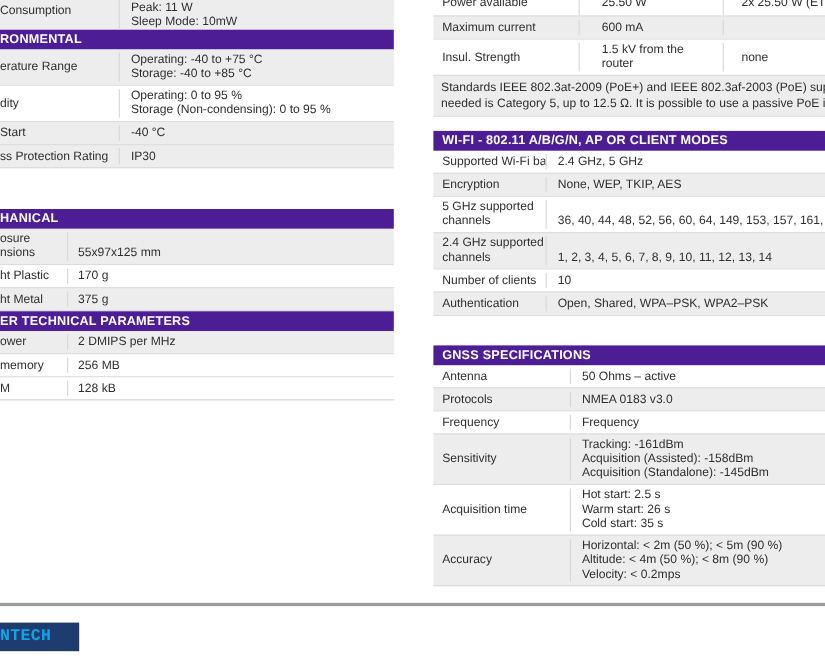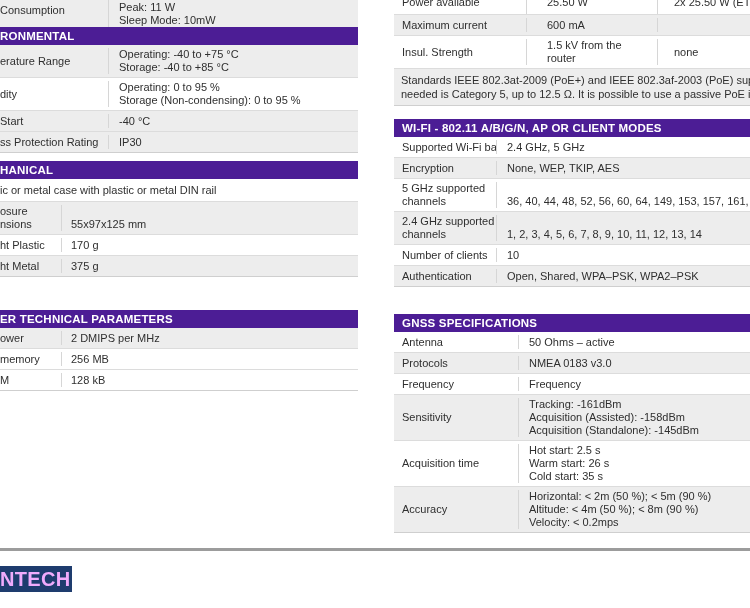--- a/index.html
+++ b/index.html
@@ -4,22 +4,22 @@
 <style>
   html,body{margin:0;padding:0;background:#fff;}
   .page{position:relative;width:750px;height:608px;background:#ffffff;overflow:hidden;
         font-family:"Liberation Sans",sans-serif;font-size:11px;color:#2f2f2f;}
   .col{position:absolute;top:0;}
   #left-col{left:0;width:358px;}
   #right-col{left:394px;width:400px;}
 
   .tbl{border-bottom:1px solid #cfcfcf;}
   #tbl-power{border-bottom:0;}
-  #tbl-mech{margin-top:8px;}
-  #tbl-other{margin-top:33px;}
+  #tbl-mech{margin-top:37px;}
+  #tbl-other{}
   #tbl-wifi{margin-top:13px;}
   #tbl-gnss{margin-top:27px;}
 
   .hdr{background:#4c1d95;color:#ffffff;font-weight:bold;font-size:11.5px;
        padding:3px 8px 3px 8px;letter-spacing:.2px;line-height:12px;white-space:nowrap;overflow:hidden;}
   #left-col .hdr{padding-left:0;}
 
   .row{display:flex;align-items:center;padding:3px 0;min-height:14px;}
   .row.gray{background:#ededed;}
   .row + .row{border-top:1px solid #dcdcdc;}
@@ -49,21 +49,21 @@
   #tbl-poe .row:first-child{height:8px;padding:0;overflow:hidden;align-items:flex-start;}
   #tbl-poe .row:first-child .ln{margin-top:-9px;}
 
   
   .noterow{display:block;padding:4px 0 4px 7px;overflow:hidden;}
   #tbl-mech .noterow{padding-left:0;}
   .noterow .ln{line-height:14px;}
 
   .footer-rule{position:absolute;left:0;top:548px;width:750px;height:3px;background:#9c9c9c;}
   .logo{position:absolute;left:0;top:566px;width:72px;height:26px;display:flex;align-items:center;overflow:hidden;}
-  .logo span{color:#f0abfc;font-weight:bold;font-size:20px;letter-spacing:.3px;line-height:26px;}
+  .logo span{color:#0ea5e9;font-weight:bold;font-size:15px;letter-spacing:.3px;line-height:26px;font-family:Liberation Mono, monospace;}
 </style>
 </head>
 <body>
 
 <div class="page">
   <div class="col" id="left-col">
       <div class="tbl" id="tbl-power">
         <div class="row gray">
           <div class="cell cell-label">
             <div class="ln">Consumption</div>
@@ -106,23 +106,20 @@
           <div class="cell cell-label">
             <div class="ln">ss Protection Rating</div>
           </div>
           <div class="cell cell-value">
             <div class="ln">IP30</div>
           </div>
         </div>
       </div>
       <div class="tbl" id="tbl-mech">
         <div class="hdr">HANICAL</div>
-        <div class="row noterow">
-          <div class="ln">ic or metal case with plastic or metal DIN rail</div>
-        </div>
         <div class="row gray">
           <div class="cell cell-label">
             <div class="ln">osure</div>
             <div class="ln">nsions</div>
           </div>
           <div class="cell cell-value">
             <div class="ln">55x97x125 mm</div>
           </div>
         </div>
         <div class="row">

